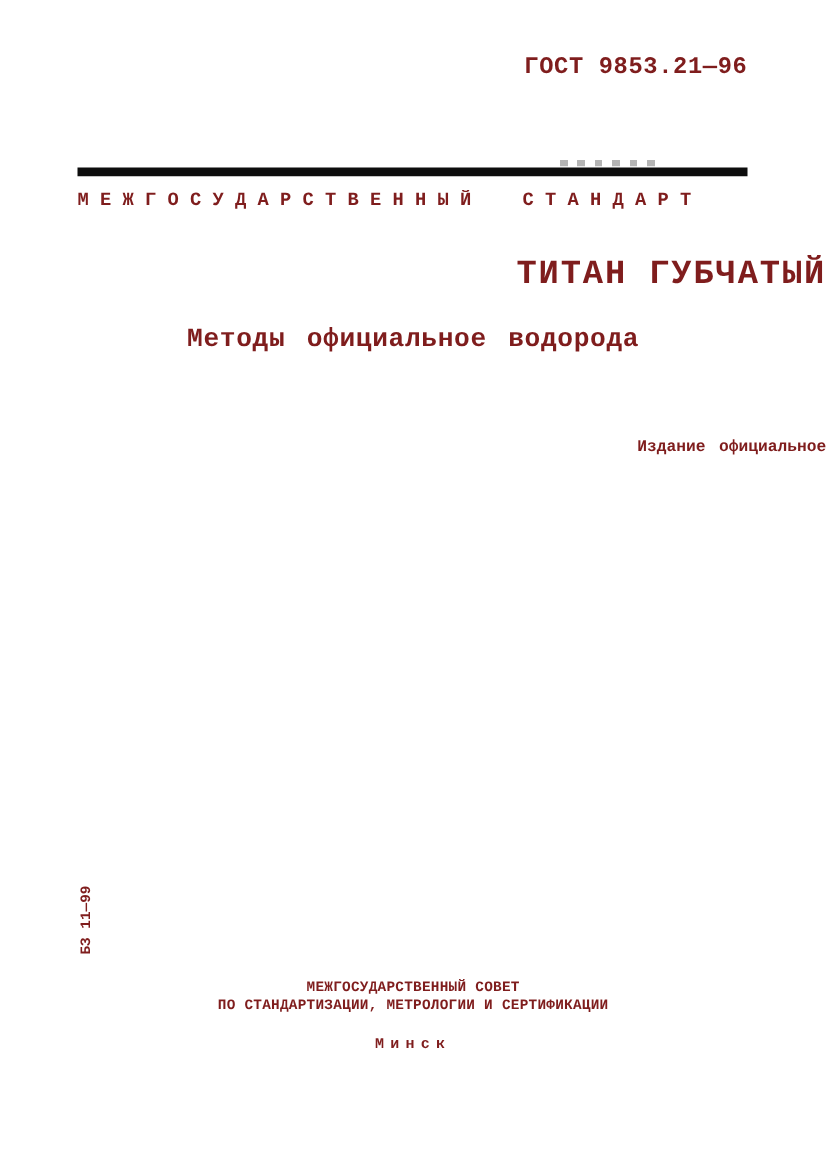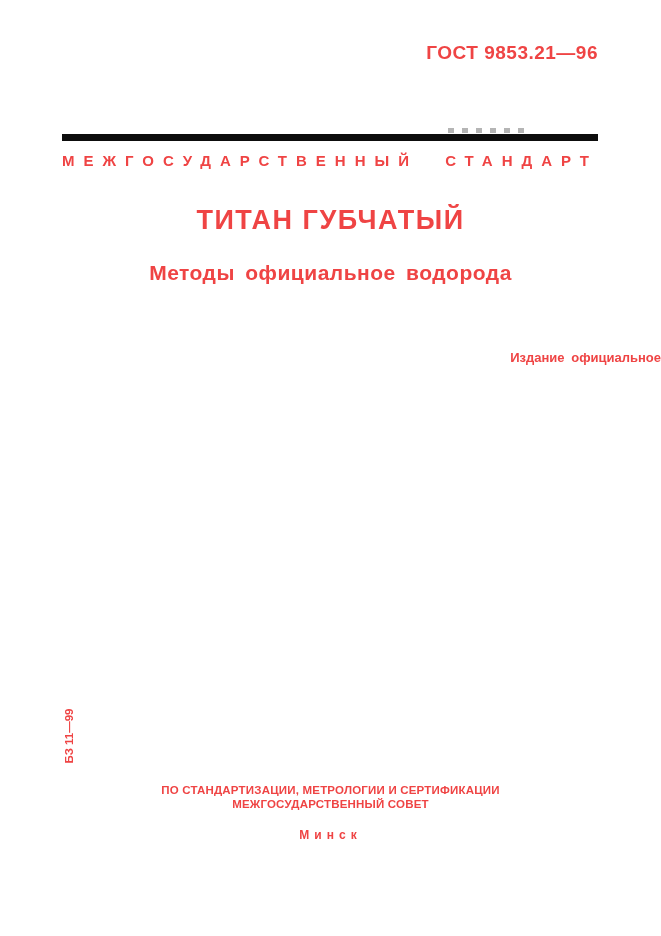--- a/index.html
+++ b/index.html
@@ -6,22 +6,22 @@
     margin: 0;
     padding: 0;
     background: #e8e8e8;
   }
   .page {
     position: relative;
     width: 661px;
     height: 936px;
     margin: 0 auto;
     background: #ffffff;
-    font-family: Liberation Sans, sans-serif;
-    color: #ef4444;
+    font-family: Liberation Mono, monospace;
+    color: #7f1d1d;
     overflow: hidden;
   }
   .doc-number {
     position: absolute;
     top: 42px;
     right: 63px;
     font-size: 19px;
     font-weight: bold;
     letter-spacing: 0.5px;
     white-space: nowrap;
@@ -57,21 +57,21 @@
       90deg,
       rgba(90,90,90,0.45) 0 6px,
       rgba(255,255,255,0) 6px 14px
     );
   }
   .doc-title {
     position: absolute;
     top: 205px;
     left: 0;
     width: 100%;
-    text-align: center;
+    text-align: right;
     font-size: 27px;
     font-weight: bold;
     letter-spacing: 1.5px;
     white-space: nowrap;
   }
   .doc-subtitle {
     position: absolute;
     top: 261px;
     left: 0;
     width: 100%;
@@ -138,18 +138,18 @@
 
   <div class="doc-title">ТИТАН ГУБЧАТЫЙ</div>
 
   <div class="doc-subtitle">Методы официальное водорода</div>
 
   <div class="edition-note">Издание официальное</div>
 
   <div class="side-code">БЗ 11—99</div>
 
   <div class="footer-council">
+    <div>МЕЖГОСУДАРСТВЕННЫЙ СОВЕТ</div>
     <div>ПО СТАНДАРТИЗАЦИИ, МЕТРОЛОГИИ И СЕРТИФИКАЦИИ</div>
-    <div>МЕЖГОСУДАРСТВЕННЫЙ СОВЕТ</div>
     <div class="footer-city">Минск</div>
   </div>
 
 </div>
 
 </body></html>

